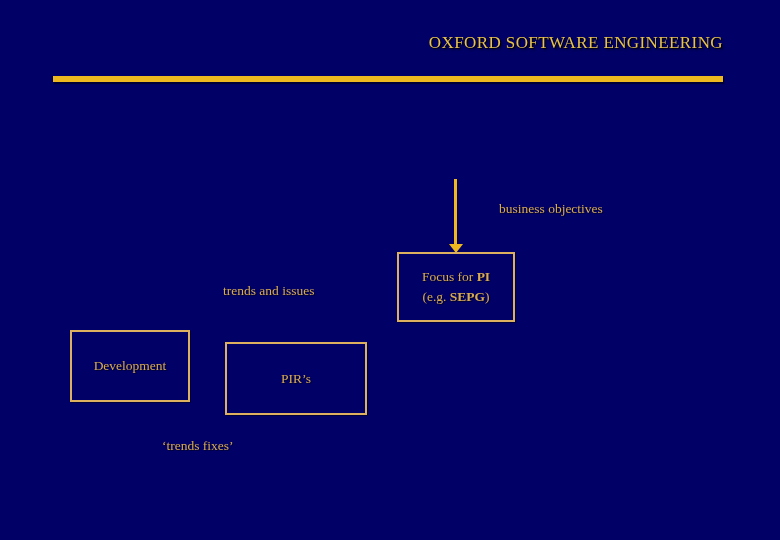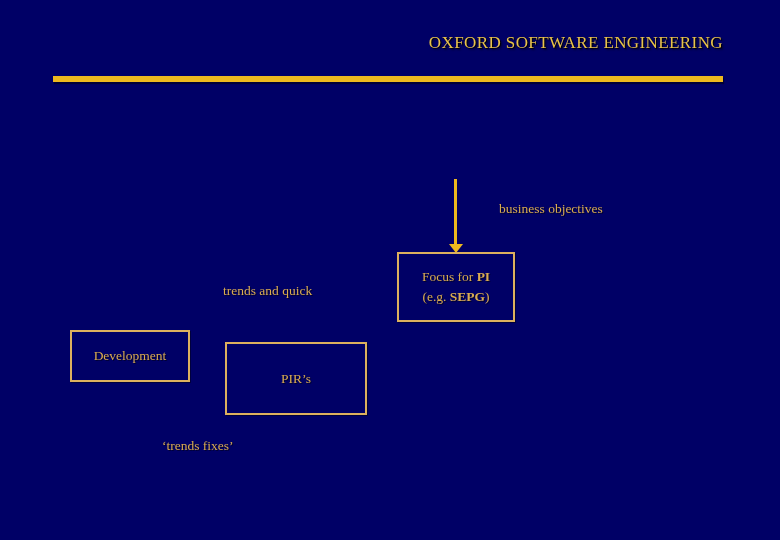--- a/index.html
+++ b/index.html
@@ -59,21 +59,21 @@
     color: var(--gold_text);
     font-size: 13.5px;
     text-shadow: 1px 1px 0 rgba(0,0,0,0.55);
     display: flex;
     align-items: center;
     justify-content: center;
     text-align: center;
     box-sizing: border-box;
   }
   .box-focus       { left: 397px; top: 252px; width: 118px; height: 70px; line-height: 20px; }
-  .box-development { left: 70px;  top: 330px; width: 120px; height: 52px; }
+  .box-development { left: 70px;  top: 330px; width: 120px; height: 72px; }
   .box-pirs        { left: 225px; top: 342px; width: 142px; height: 73px; }
   .bold-seg { font-weight: bold; }
 
   .arrow-shaft {
     left: 454px; top: 179px;
     width: 3px; height: 66px;
     background: var(--gold_rule);
   }
   .arrow-head {
     left: 449px; top: 244px;
@@ -91,21 +91,21 @@
   <div class="abs title">OXFORD SOFTWARE ENGINEERING</div>
 
 
   <div class="abs rule"></div>
 
   <div class="abs slide-label lbl-business">business objectives</div>
 
   <div class="abs arrow-shaft"></div>
   <div class="abs arrow-head"></div>
 
-  <div class="abs slide-label lbl-trends">trends and quick</div>
+  <div class="abs slide-label lbl-trends">trends and issues</div>
 
   <div class="abs node-box box-focus">
     <div>
       <span>Focus for </span><span class="bold-seg">PI</span><br>
       <span>(e.g. </span><span class="bold-seg">SEPG</span><span>)</span>
     </div>
   </div>
 
   <div class="abs node-box box-development">
     <span>Development</span>

